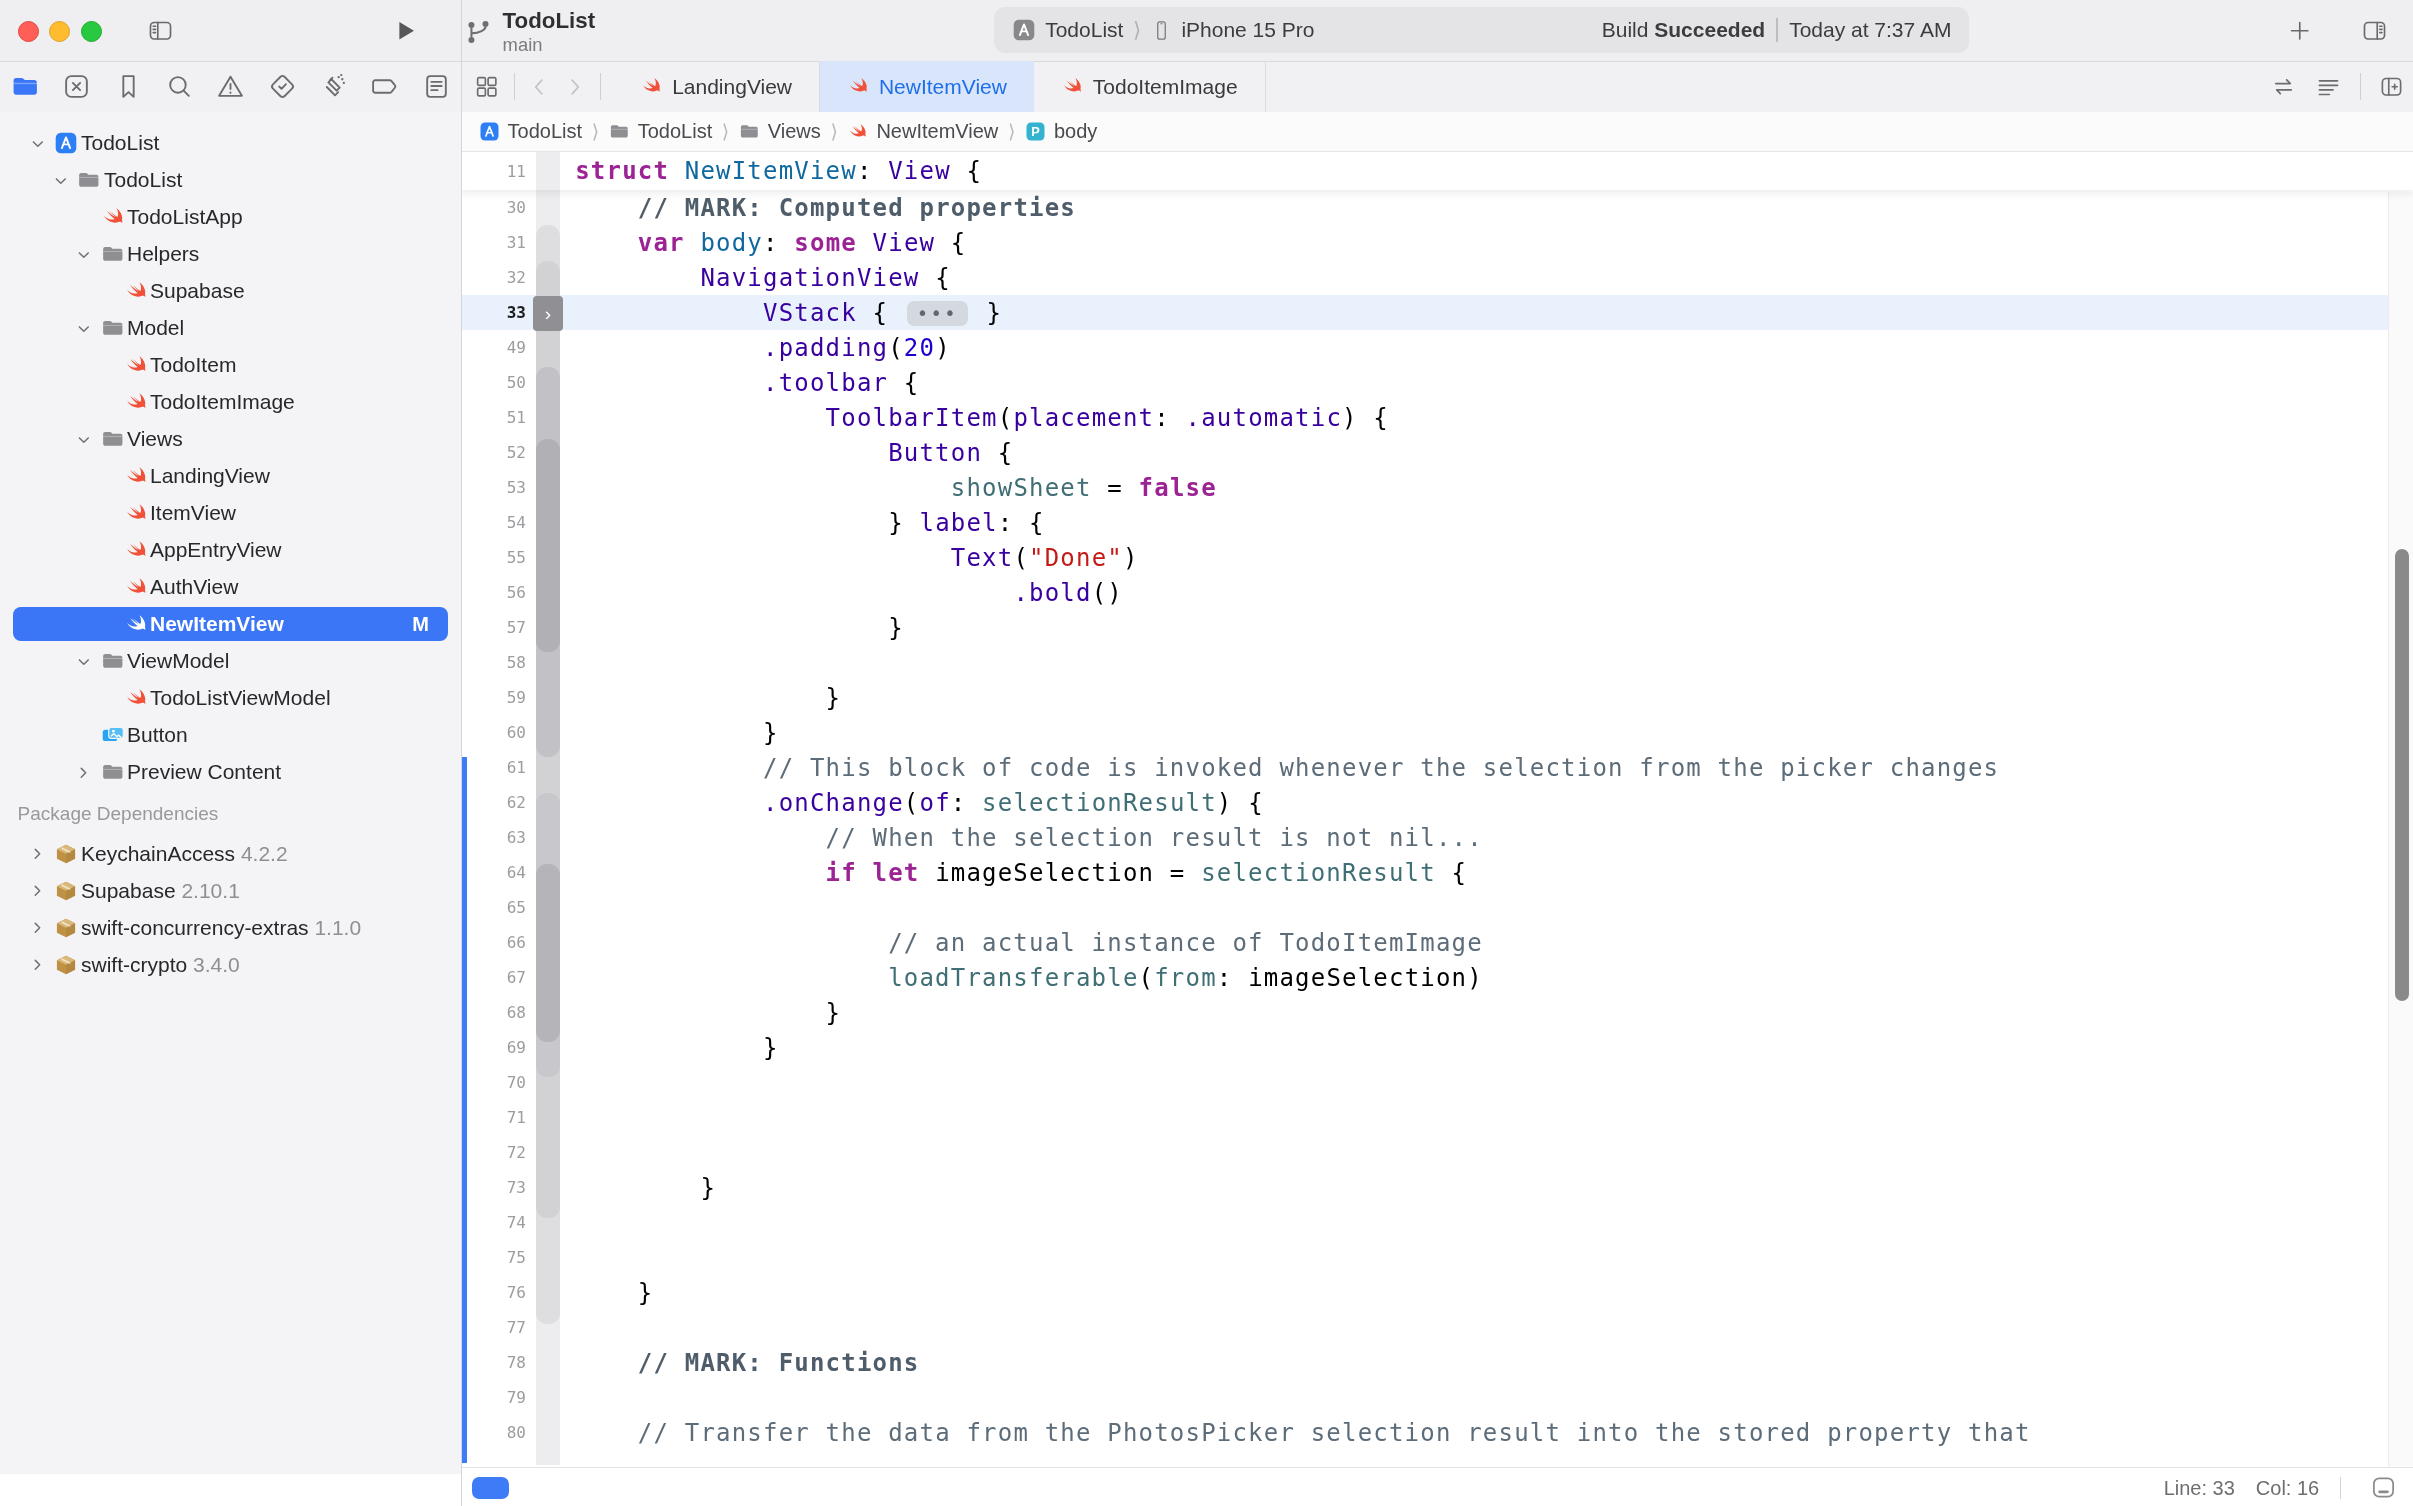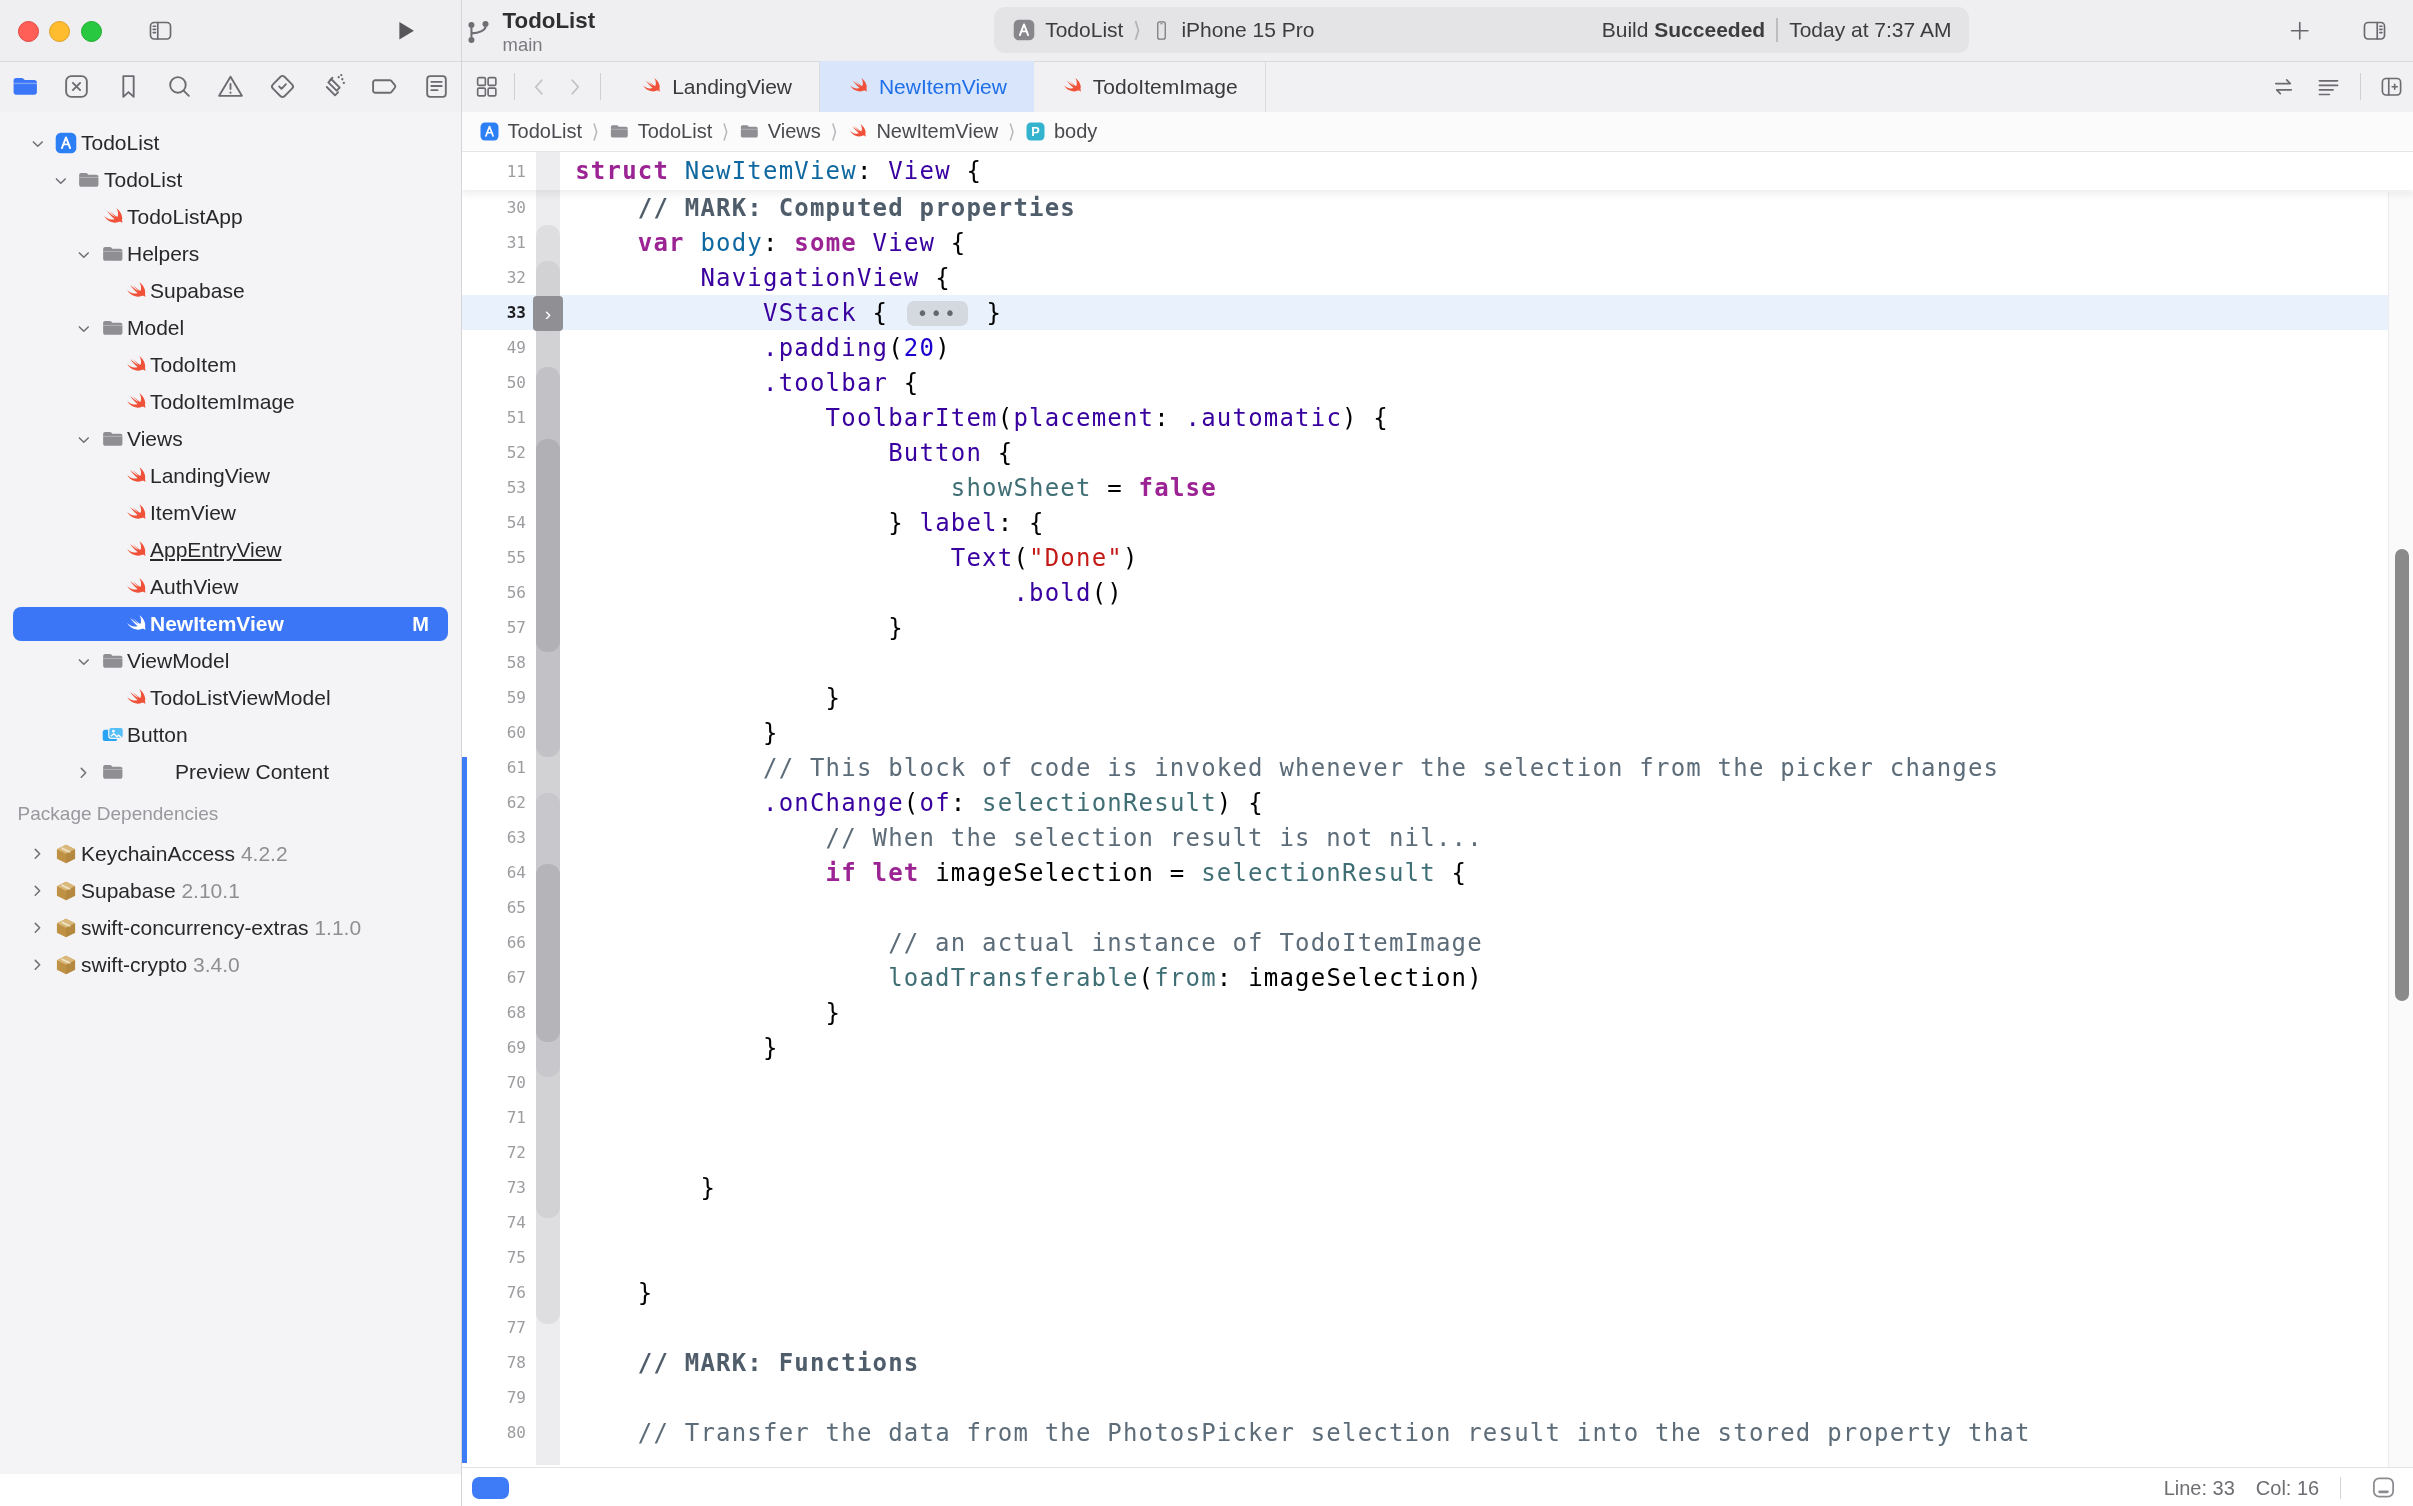--- a/index.html
+++ b/index.html
@@ -450,21 +450,21 @@
           </svg>
         </span>
         <span class="tlabel" style="left: 150px;">ItemView</span>
       </div>
       <div class="trow">
         <span class="ticon" style="left: 124px;">
           <svg width="24" height="24" viewBox="0 0 28 28">
             <path fill="#f05138" d="M23.6 19.9c1.2-2.2 1.5-4.8.7-7.5-1-3.3-3.2-6.2-6.3-8.5 1.1 1.9 1.8 4 1.9 5.9.1 1.6-.2 3.1-.9 4.3-2.3-1.6-5.1-3.7-7.9-6.3l-1-.9c2.3 2.7 4.8 5.2 6.9 7.2-3-1.8-6.6-4.2-9.8-7.2 2.4 3.5 5.3 6.7 8.6 9.4-1.6.7-3.5.8-5.7.3-2.4-.6-4.6-2-6.3-3.8 1.5 2.8 3.9 5.1 6.8 6.5 3.3 1.6 6.9 1.7 9.6.5 1.8-.8 3.5-.3 4.5 1.3.6-1.4-.1-3.2-1.1-4.4z"></path>
           </svg>
         </span>
-        <span class="tlabel" style="left: 150px; text-decoration: underline;">AppEntryView</span>
+        <span class="tlabel" style="left: 150px;">AppEntryView</span>
       </div>
       <div class="trow">
         <span class="ticon" style="left: 124px;">
           <svg width="24" height="24" viewBox="0 0 28 28">
             <path fill="#f05138" d="M23.6 19.9c1.2-2.2 1.5-4.8.7-7.5-1-3.3-3.2-6.2-6.3-8.5 1.1 1.9 1.8 4 1.9 5.9.1 1.6-.2 3.1-.9 4.3-2.3-1.6-5.1-3.7-7.9-6.3l-1-.9c2.3 2.7 4.8 5.2 6.9 7.2-3-1.8-6.6-4.2-9.8-7.2 2.4 3.5 5.3 6.7 8.6 9.4-1.6.7-3.5.8-5.7.3-2.4-.6-4.6-2-6.3-3.8 1.5 2.8 3.9 5.1 6.8 6.5 3.3 1.6 6.9 1.7 9.6.5 1.8-.8 3.5-.3 4.5 1.3.6-1.4-.1-3.2-1.1-4.4z"></path>
           </svg>
         </span>
         <span class="tlabel" style="left: 150px;">AuthView</span>
       </div>
       <div class="trow selected">
@@ -515,21 +515,21 @@
           <svg width="17.6" height="17.6" viewBox="0 0 28 28" style="stroke:#6f6f74;fill:none;stroke-width:2.4;stroke-linecap:round;stroke-linejoin:round">
             <path d="M10 7l7 7-7 7"></path>
           </svg>
         </span>
         <span class="ticon" style="left: 101px;">
           <svg width="24" height="24" viewBox="0 0 28 28">
             <path fill="#8e8e93" d="M2.5 8.2c0-1.3 1.1-2.4 2.4-2.4h5.4c.6 0 1.2.2 1.7.7l1.3 1.3h9.3c1.3 0 2.4 1.1 2.4 2.4v9.4c0 1.3-1.1 2.4-2.4 2.4H4.9c-1.3 0-2.4-1.1-2.4-2.4V8.2z"></path>
             <path fill="#fff" opacity=".3" d="M2.5 10.4h23v1.3h-23z"></path>
           </svg>
         </span>
-        <span class="tlabel" style="left: 127px; margin-left: 48px;">Preview Content</span>
+        <span class="tlabel" style="left: 127px;">Preview Content</span>
       </div>
     </div>
   <div id="pkg-header" style="top: 691px;">Package Dependencies</div>
   <div id="pkgs" style="position: absolute; left: 0px; width: 461px; top: 723px;">
       <div class="trow">
         <span class="chev" style="left: 29px;">
           <svg width="17.6" height="17.6" viewBox="0 0 28 28" style="stroke:#6f6f74;fill:none;stroke-width:2.4;stroke-linecap:round;stroke-linejoin:round">
             <path d="M10 7l7 7-7 7"></path>
           </svg>
         </span>

